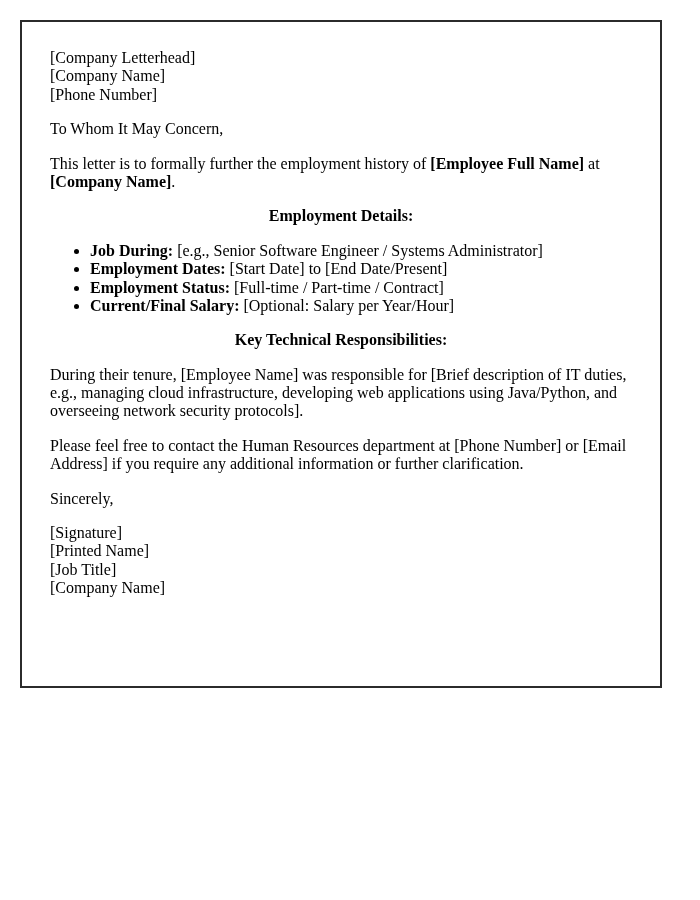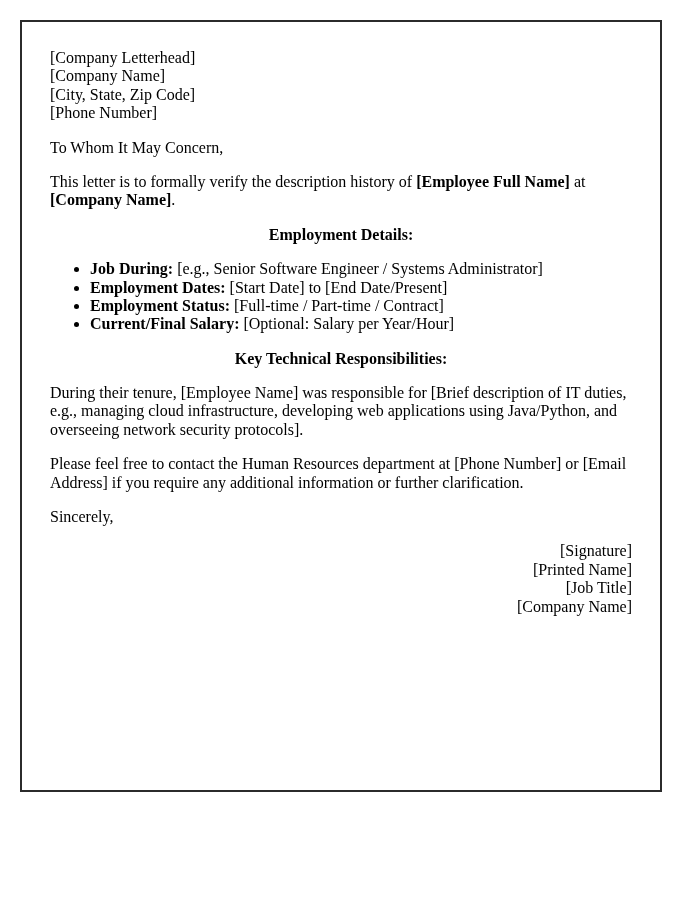--- a/index.html
+++ b/index.html
@@ -11,21 +11,21 @@
     width: 700px;
     height: 900px;
     font-family: "Liberation Serif", "DejaVu Serif", serif;
     font-size: 16px;
     line-height: 1.15;
     color: #000000;
   }
   .letter {
     box-sizing: border-box;
     width: 642px;
-    height: 772px;
+    height: 668px;
     margin: 20px 0 0 20px;
     border: 2px solid #2b2b2b;
     padding: 27px 28px;
     background: #ffffff;
     overflow: hidden;
   }
   .tight-block div {
     margin: 0;
   }
   p {
@@ -40,38 +40,36 @@
   }
   ul {
     margin: 16px 0;
     padding-left: 40px;
   }
   li {
     margin: 0;
   }
   .signature {
     margin-top: 16px;
-    text-align: right;
   }
 </style>
 </head>
 <body>
 
 <div class="letter">
 
   <div class="letterhead tight-block">
     <div>[Company Letterhead]</div>
     <div>[Company Name]</div>
-    <div>[City, State, Zip Code]</div>
     <div>[Phone Number]</div>
   </div>
 
   <p>To Whom It May Concern,</p>
 
-  <p><span>This letter is to formally verify the description history of </span><span class="bold">[Employee Full Name]</span><span> at </span><span class="bold">[Company Name]</span><span>.</span></p>
+  <p><span>This letter is to formally further the employment history of </span><span class="bold">[Employee Full Name]</span><span> at </span><span class="bold">[Company Name]</span><span>.</span></p>
 
   <p class="bold">Employment Details:</p>
 
   <ul>
     <li><span class="bold">Job During:</span><span> [e.g., Senior Software Engineer / Systems Administrator]</span></li>
     <li><span class="bold">Employment Dates:</span><span> [Start Date] to [End Date/Present]</span></li>
     <li><span class="bold">Employment Status:</span><span> [Full-time / Part-time / Contract]</span></li>
     <li><span class="bold">Current/Final Salary:</span><span> [Optional: Salary per Year/Hour]</span></li>
   </ul>
 

